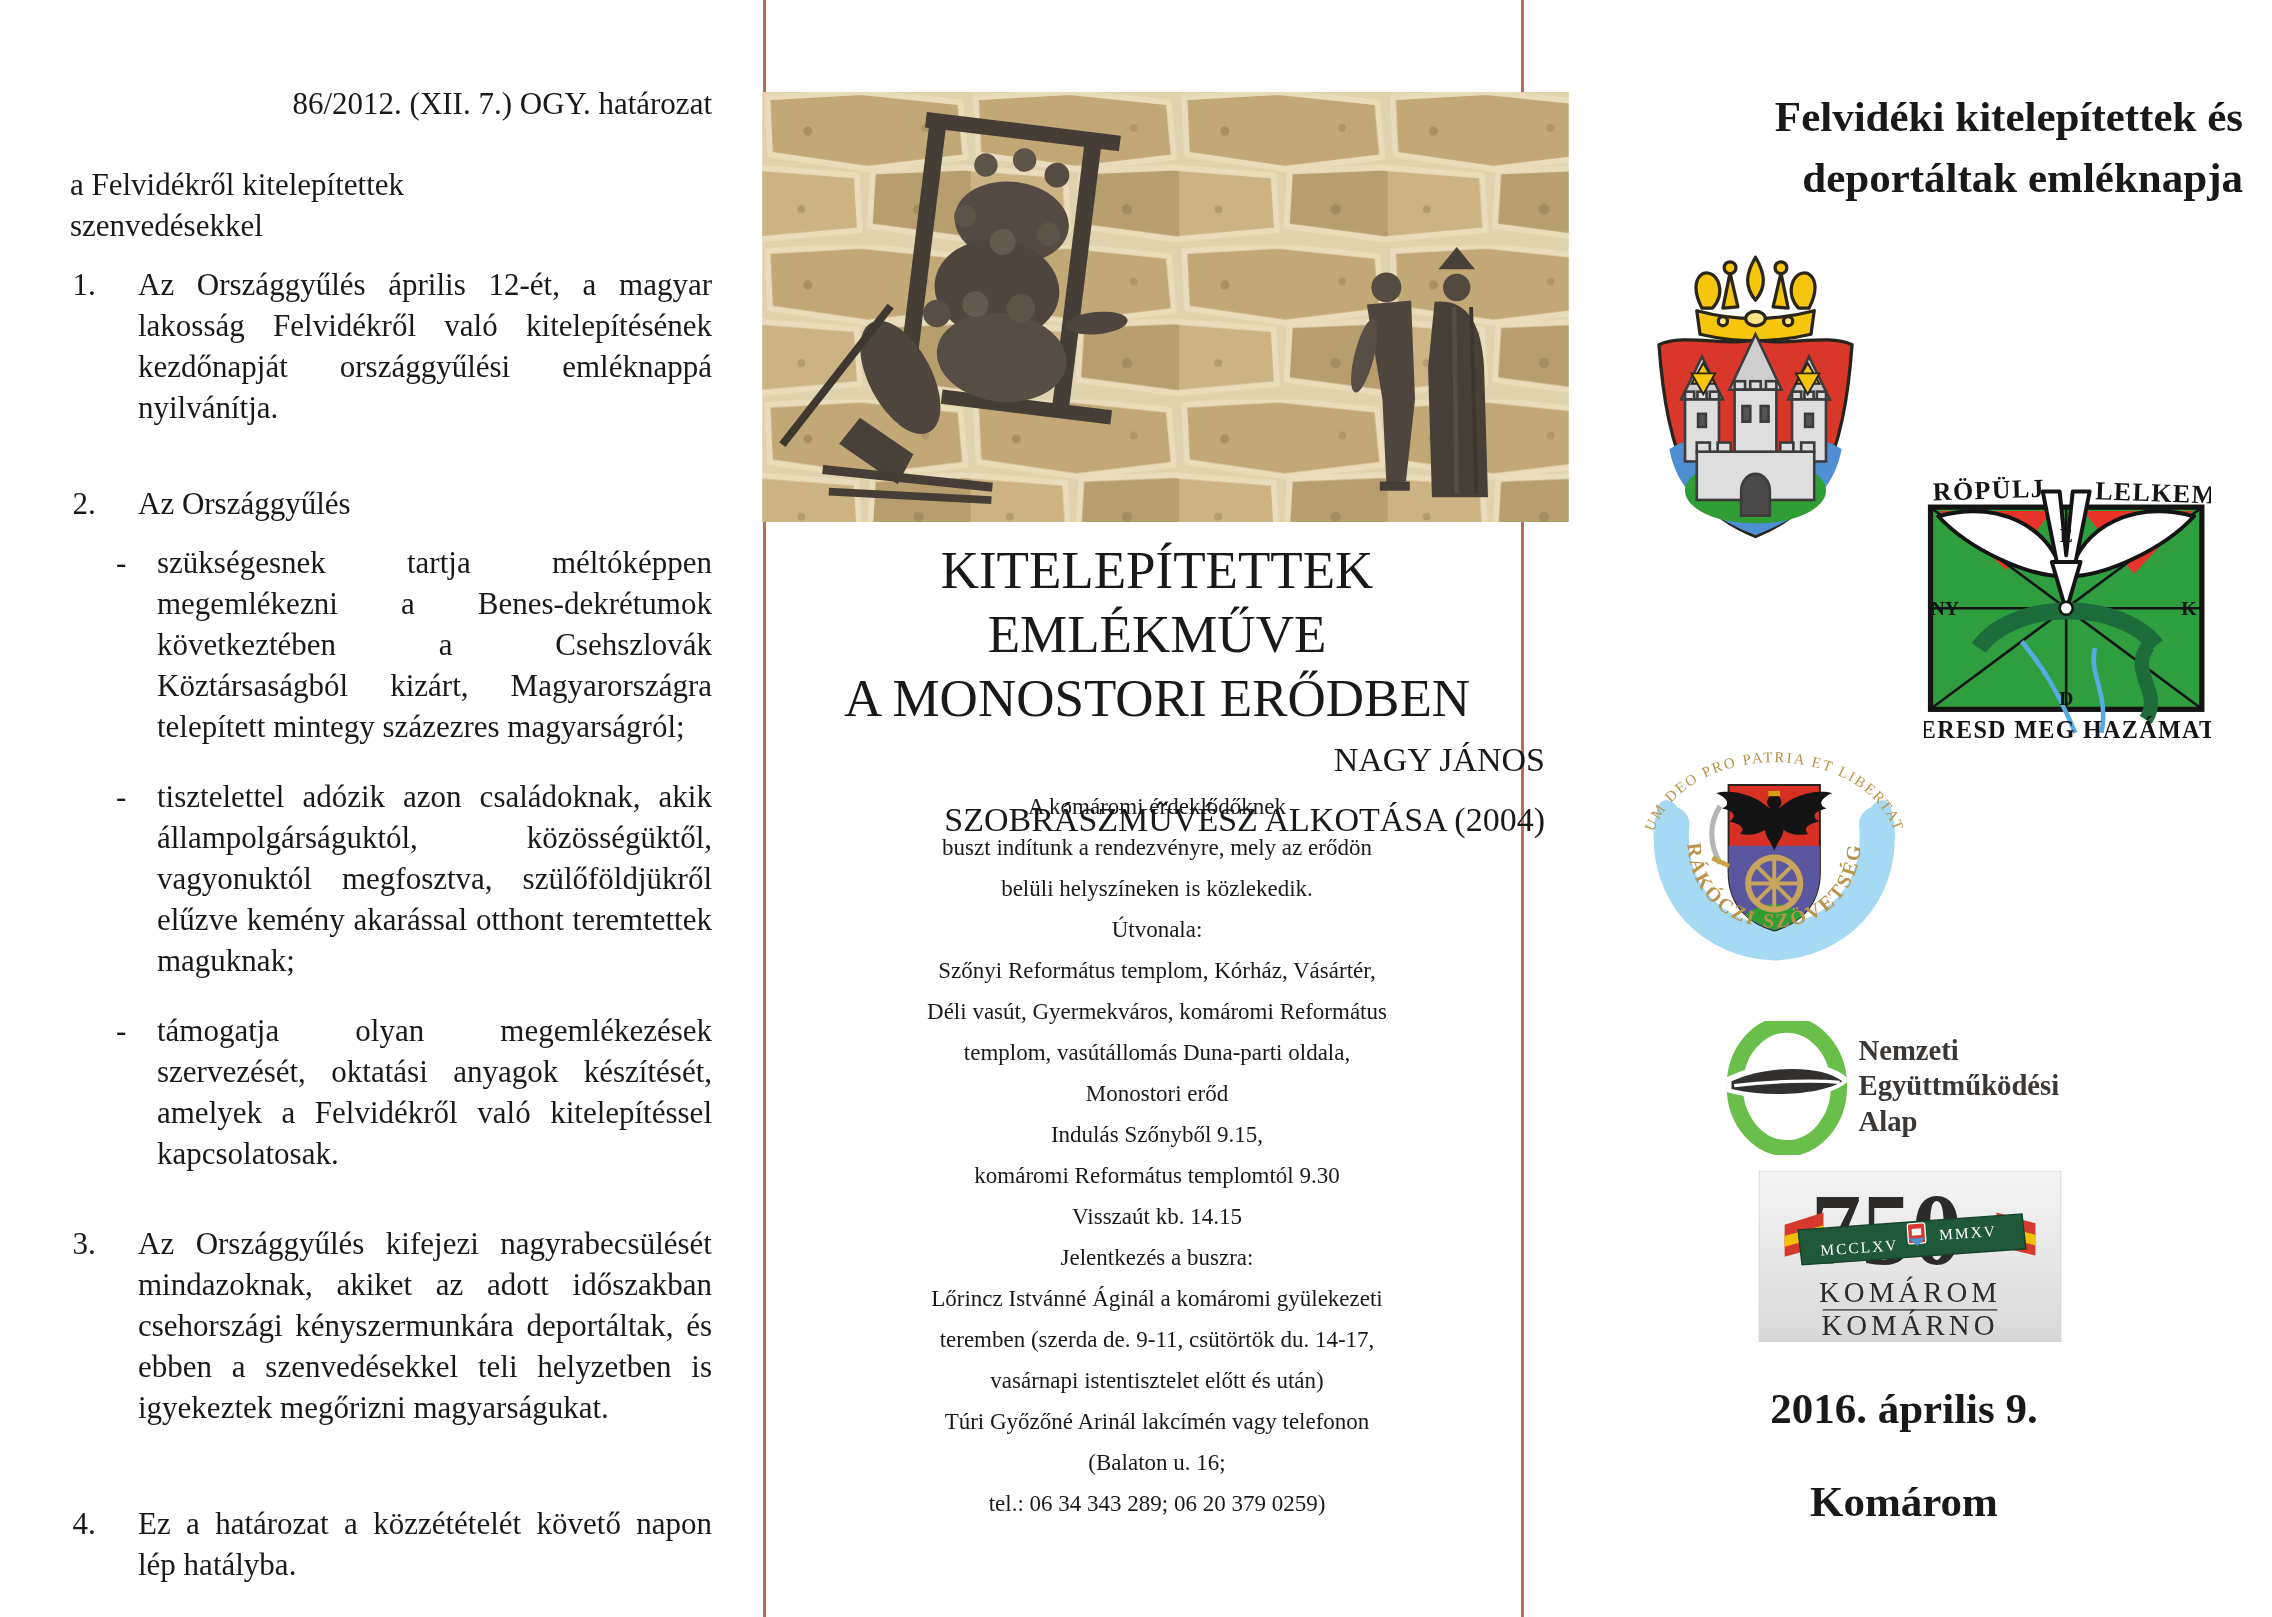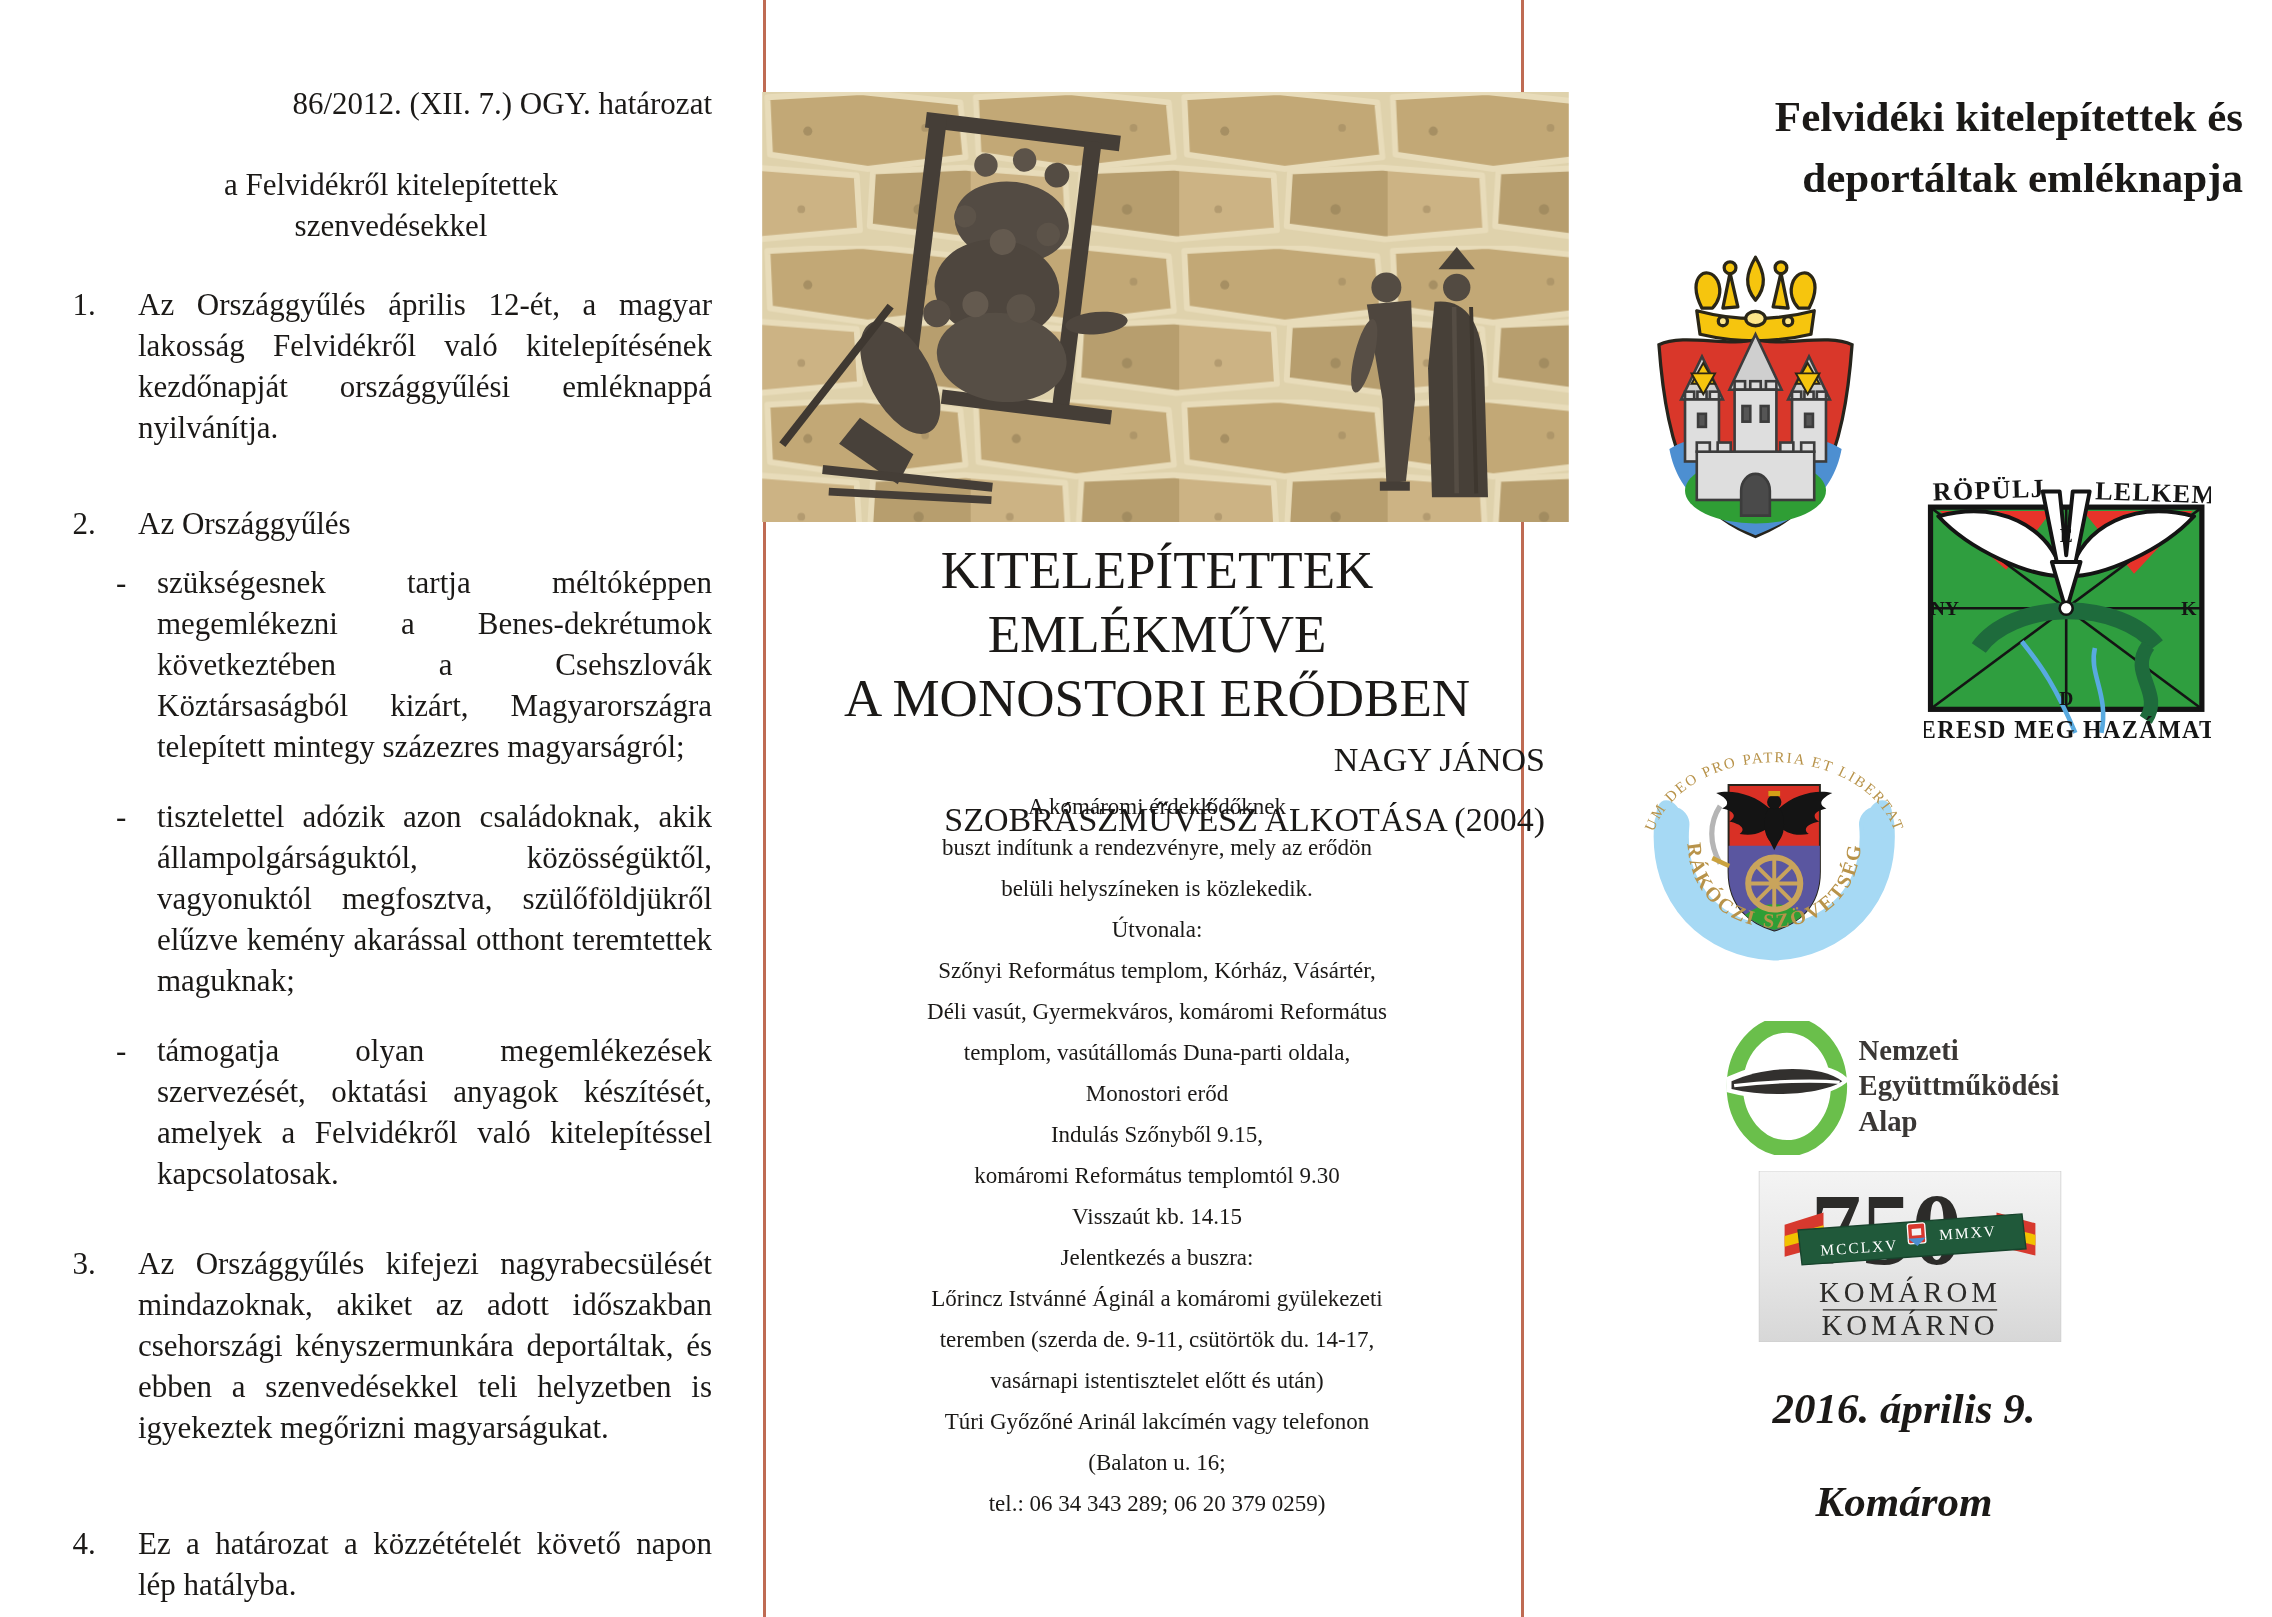--- a/index.html
+++ b/index.html
@@ -7,21 +7,21 @@
     position:relative;width:2273px;height:1618px;background:#ffffff;
     font-family:"Liberation Serif","DejaVu Serif",serif;color:#1b1917;overflow:hidden;
   }
   .vline{position:absolute;top:0;bottom:0;width:2.6px;background:#bf6b53;}
   #vline-left{left:763px;}
   #vline-right{left:1521px;}
 
   
   .left-col{position:absolute;left:70px;top:83px;width:642px;font-size:31px;line-height:41px;}
   .left-col .doc-head{ text-align:right;margin:0 0 40px;}
-  .left-col .doc-sub{ text-align:center;margin:0 0 38px;}
+  .left-col .doc-sub{ margin:0 0 18px;}
   .num-item{position:relative;padding-left:68px;text-align:justify;}
   .num-item .num{position:absolute;left:2.6px;top:0;}
   #item-1{margin-bottom:55px;}
   #item-2{margin-bottom:18px;}
   #item-3{margin-bottom:75px;}
   .bullet-item{position:relative;padding-left:87px;margin-bottom:29px;text-align:justify;}
   .bullet-item .dash{position:absolute;left:46px;top:0;}
   #bullet-3{margin-bottom:49px;}
 
   
@@ -35,21 +35,21 @@
 
   
   .right-title{position:absolute;left:1565px;top:86px;width:678px;text-align:right;
     font-size:43px;line-height:61px;font-weight:bold;}
   .logo{position:absolute;}
   #logo-arms{left:1625px;top:235px;width:261px;height:312px;}
   #logo-ropulj{left:1924px;top:477px;width:287px;height:269px;}
   #logo-rakoczi{left:1634px;top:725px;width:287px;height:248px;}
   #logo-nea{left:1725px;top:1021px;width:355px;height:134px;}
   #logo-750{left:1729px;top:1171px;width:362px;height:171px;}
-  .date-block{position:absolute;left:1565px;top:1379px;width:678px;text-align:center;font-weight:bold;font-style:italic;}
+  .date-block{position:absolute;left:1565px;top:1379px;width:678px;text-align:center;font-weight:bold;}
   .date-block .d1{font-size:43px;line-height:59px;margin-bottom:34px;}
   .date-block .d2{font-size:43px;line-height:59px;}
   svg text{font-family:"Liberation Serif","DejaVu Serif",serif;}
   svg .sans{font-family:"Liberation Sans","DejaVu Sans",sans-serif;}
 </style>
 </head>
 <body>
 
 <div class="page">
 

